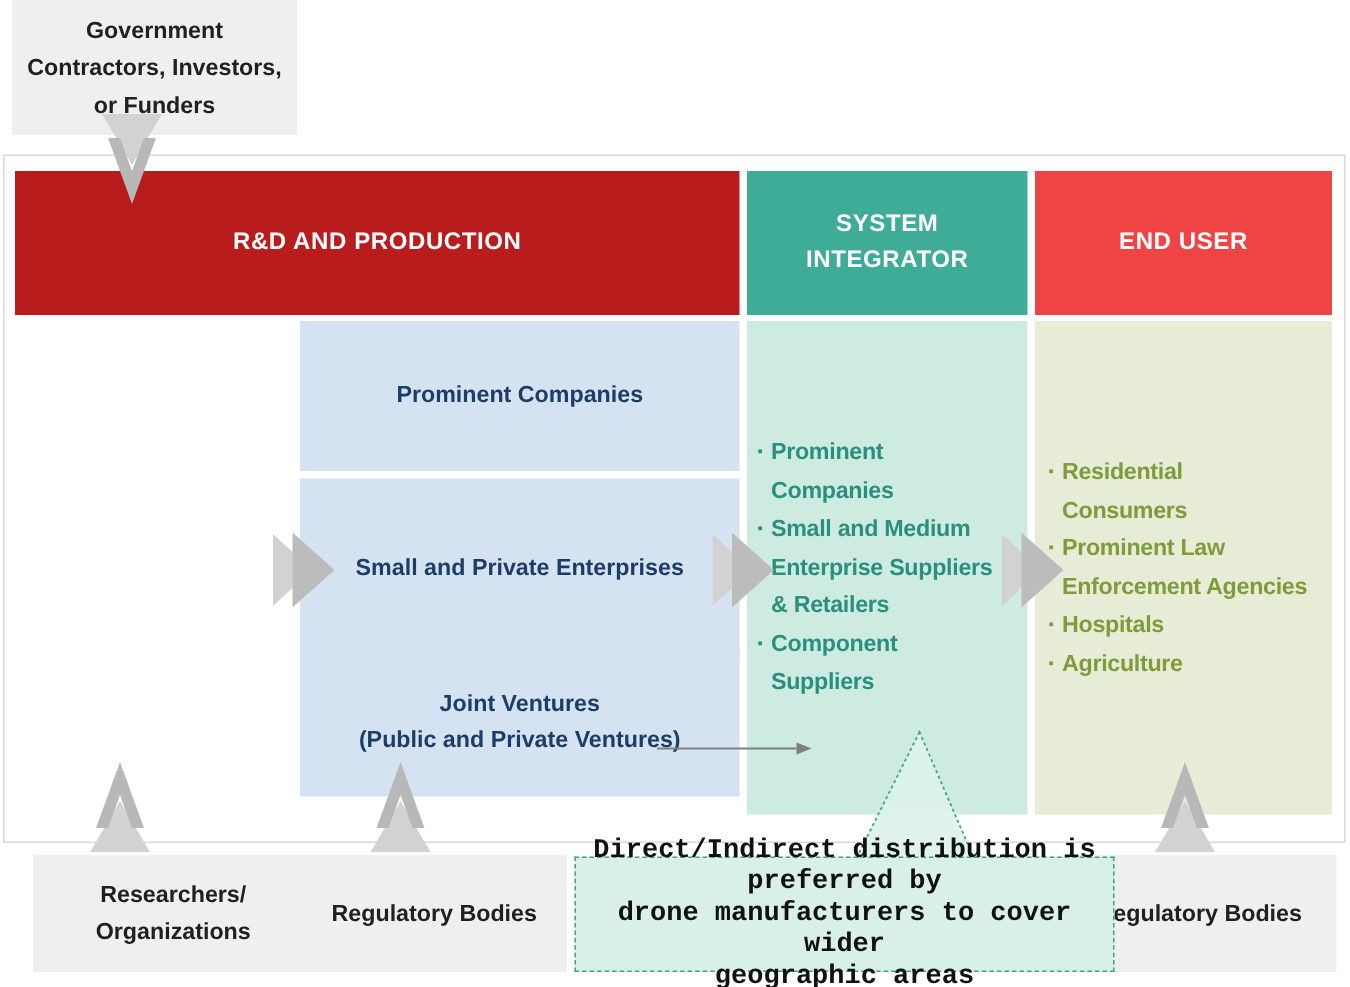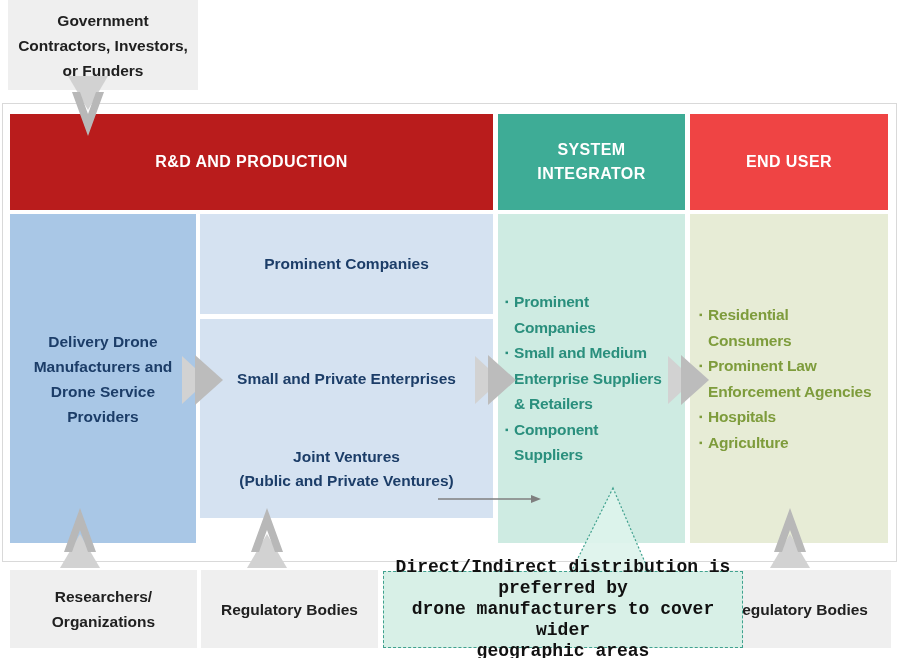--- a/index.html
+++ b/index.html
@@ -19,33 +19,33 @@
   .hdr-rd{left:10px;width:483px;background:#b91c1c;}
   .hdr-si{left:498px;width:187px;background:#3eac96;line-height:24px;}
   .hdr-eu{left:690px;width:198px;background:#ef4444;}
 
   
   .body-box{top:214px;height:329px;z-index:1;}
   .rd-main{left:10px;width:186px;background:#a9c7e6;color:#1c3d68;font-weight:bold;font-size:15.5px;line-height:25px;}
   .sub{left:200px;width:293px;background:#d5e2f1;color:#1c3d68;font-weight:bold;font-size:15.5px;line-height:24px;z-index:1;}
   .sub1{top:214px;height:100px;}
   .sub2{top:319px;height:120px;}
-  .sub3{top:419px;height:99px;}
+  .sub3{top:432px;height:99px;}
   .si-box{left:498px;width:187px;background:#ceebe2;color:#2a8f7d;}
   .eu-box{left:690px;width:198px;background:#e7ecd6;color:#7e9c3c;}
   .list{display:flex;flex-direction:column;justify-content:center;font-weight:bold;font-size:15.5px;line-height:25.5px;letter-spacing:-.2px;}
   .si-box{padding-left:7px;padding-right:2px;}
   .eu-box{padding-left:9px;padding-right:2px;}
   .li{display:flex;align-items:flex-start;}
   .bullet{flex:0 0 9px;font-size:10px;line-height:25.5px;}
 
   
   .gray-box{background:#efefef;color:#202020;font-weight:bold;font-size:15.5px;line-height:25px;justify-content:center;}
   .gb-top{left:8px;top:0;width:190px;height:90px;z-index:1;}
-  .gb-res{left:10px;top:570px;width:187px;height:78px;}
+  .gb-res{left:22px;top:570px;width:187px;height:78px;}
   .gb-reg1{left:201px;top:570px;width:177px;height:78px;}
   .gb-reg2{left:708px;top:570px;width:183px;height:78px;}
   .callout{
     left:383px;top:571px;width:360px;height:77px;z-index:3;
     background:#d8f0e7;border:1px dashed #3fa18e;
     color:#111;font-weight:bold;font-size:18px;line-height:21px;font-family:Liberation Mono, monospace;
   }
   .tail{left:558px;top:484px;width:104px;height:92px;z-index:2;}
 
   
@@ -82,26 +82,20 @@
     <span class="txt">R&amp;D AND PRODUCTION</span>
   </div>
   <div class="abs center hdr hdr-si">
     <span class="txt">SYSTEM
 INTEGRATOR</span>
   </div>
   <div class="abs center hdr hdr-eu">
     <span class="txt">END USER</span>
   </div>
 
-  <div class="abs center body-box rd-main">
-    <span class="txt">Delivery Drone
-Manufacturers and
-Drone Service
-Providers</span>
-  </div>
 
   <div class="abs center sub sub1">
     <span class="txt">Prominent Companies</span>
   </div>
   <div class="abs center sub sub2">
     <span class="txt">Small and Private Enterprises</span>
   </div>
   <div class="abs center sub sub3">
     <span class="txt">Joint Ventures
 (Public and Private Ventures)</span>

